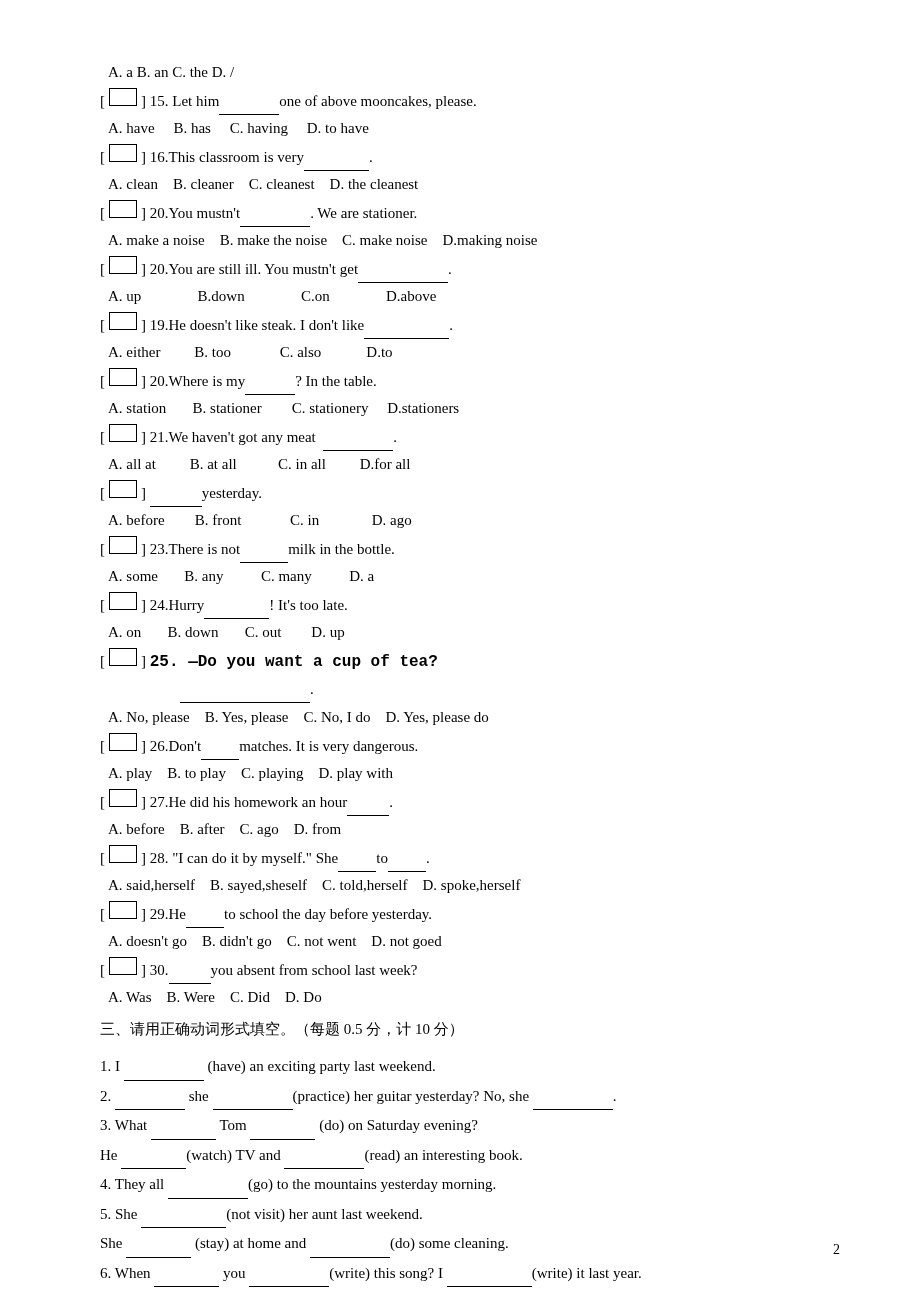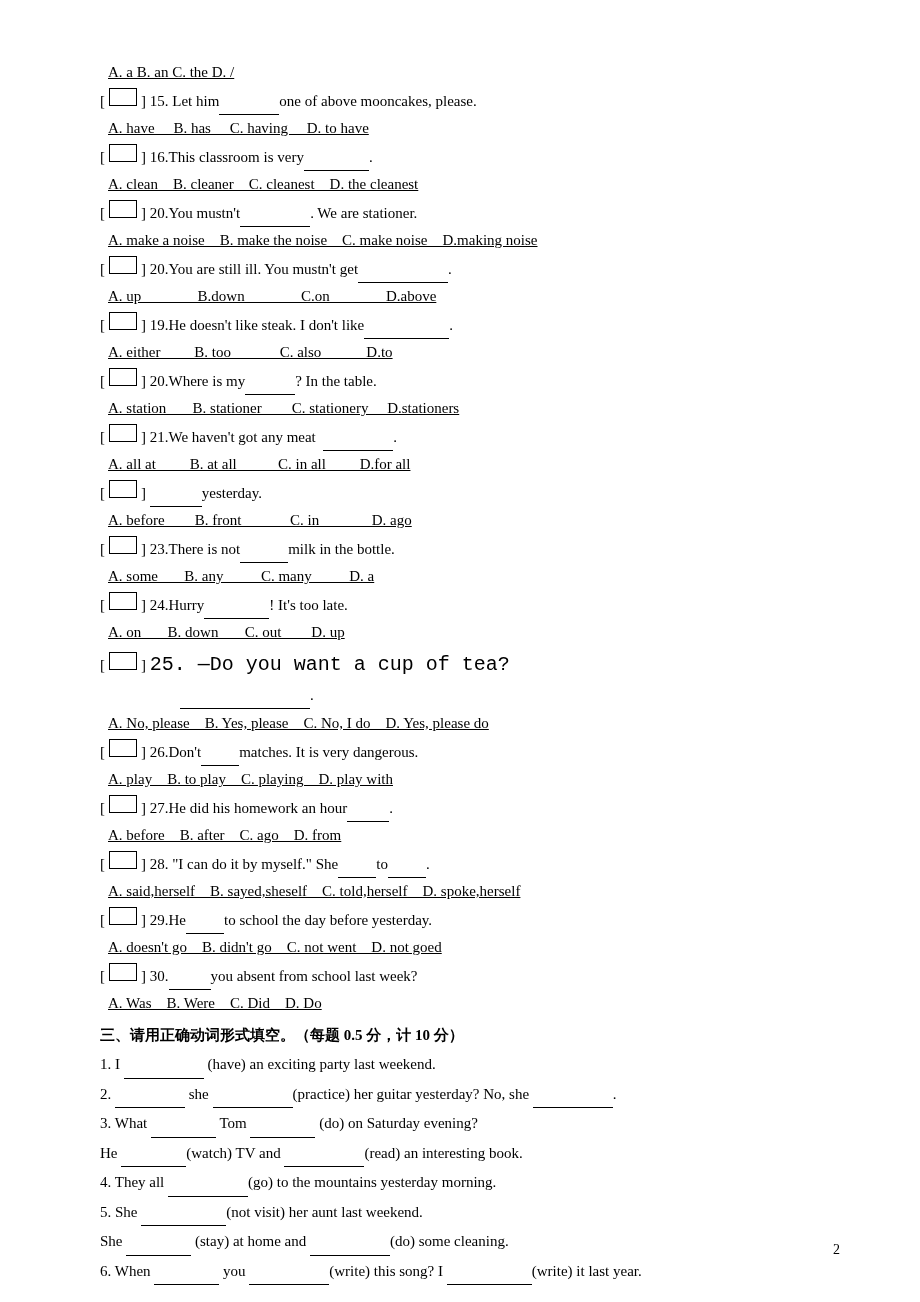--- a/index.html
+++ b/index.html
@@ -47,25 +47,24 @@
     .blank-long {
       min-width: 80px;
     }
     .blank-short {
       min-width: 40px;
     }
     .options-line {
       display: block;
       margin-bottom: 2px;
       padding-left: 8px;
-      text-decoration: underline;
     }
     .section-title {
-      font-weight: bold;
-      margin: 6px 0 4px 0;
+      font-weight: normal;
+      margin: 6px 0 12px 0;
       display: block;
     }
     .fill-line {
       display: block;
       margin-bottom: 3px;
     }
     .page-num {
       position: absolute;
       bottom: 40px;
       right: 80px;
@@ -156,21 +155,21 @@
     <span class="bracket"></span>
     <span>]</span>
     &nbsp;<span>24.Hurry </span><span class="blank" style="min-width:65px">&nbsp;&nbsp;&nbsp;&nbsp;&nbsp;&nbsp;</span><span>! It's too late.</span>
   </span>
   <span class="options-line">A. on &nbsp;&nbsp;&nbsp;&nbsp;&nbsp; B. down &nbsp;&nbsp;&nbsp;&nbsp;&nbsp; C. out &nbsp;&nbsp;&nbsp;&nbsp;&nbsp;&nbsp; D. up</span>
 
   <span class="bracket-line">
     <span>[</span>
     <span class="bracket"></span>
     <span>]</span>
-    &nbsp;<span style="font-family: 'Courier New', monospace; font-size:20px;">25. —Do you want a cup of tea?</span>
+    &nbsp;<span style="font-family: 'Courier New', monospace; font-size:16px;font-weight:bold;">25. —Do you want a cup of tea?</span>
   </span>
   <span class="line" style="padding-left: 80px;">
     <span style="display:inline-block; border-bottom:1px solid #000; width:130px;">&nbsp;</span><span>.</span>
   </span>
   <span class="options-line">A. No, please &nbsp;&nbsp; B. Yes, please &nbsp;&nbsp; C. No, I do &nbsp;&nbsp; D. Yes, please do</span>
 
   <span class="bracket-line">
     <span>[</span>
     <span class="bracket"></span>
     <span>]</span>

